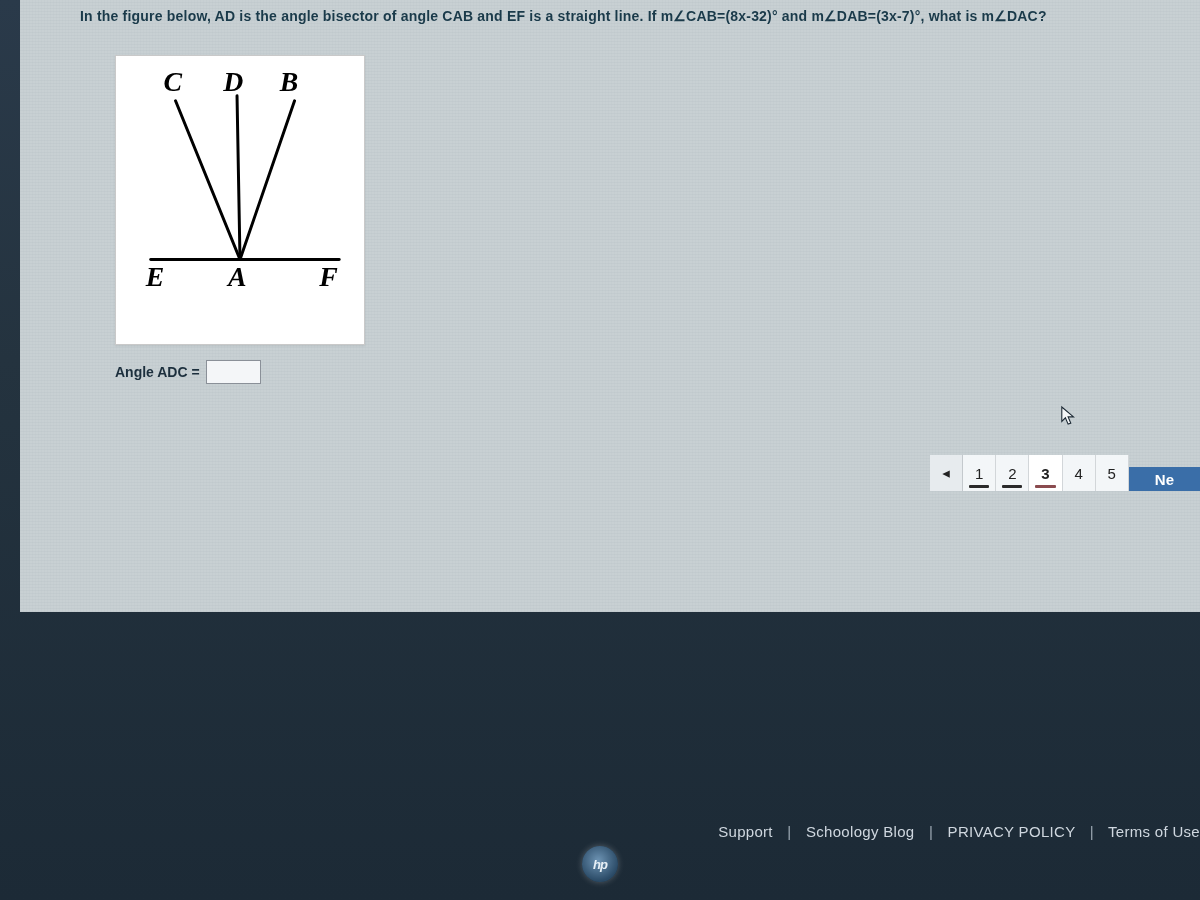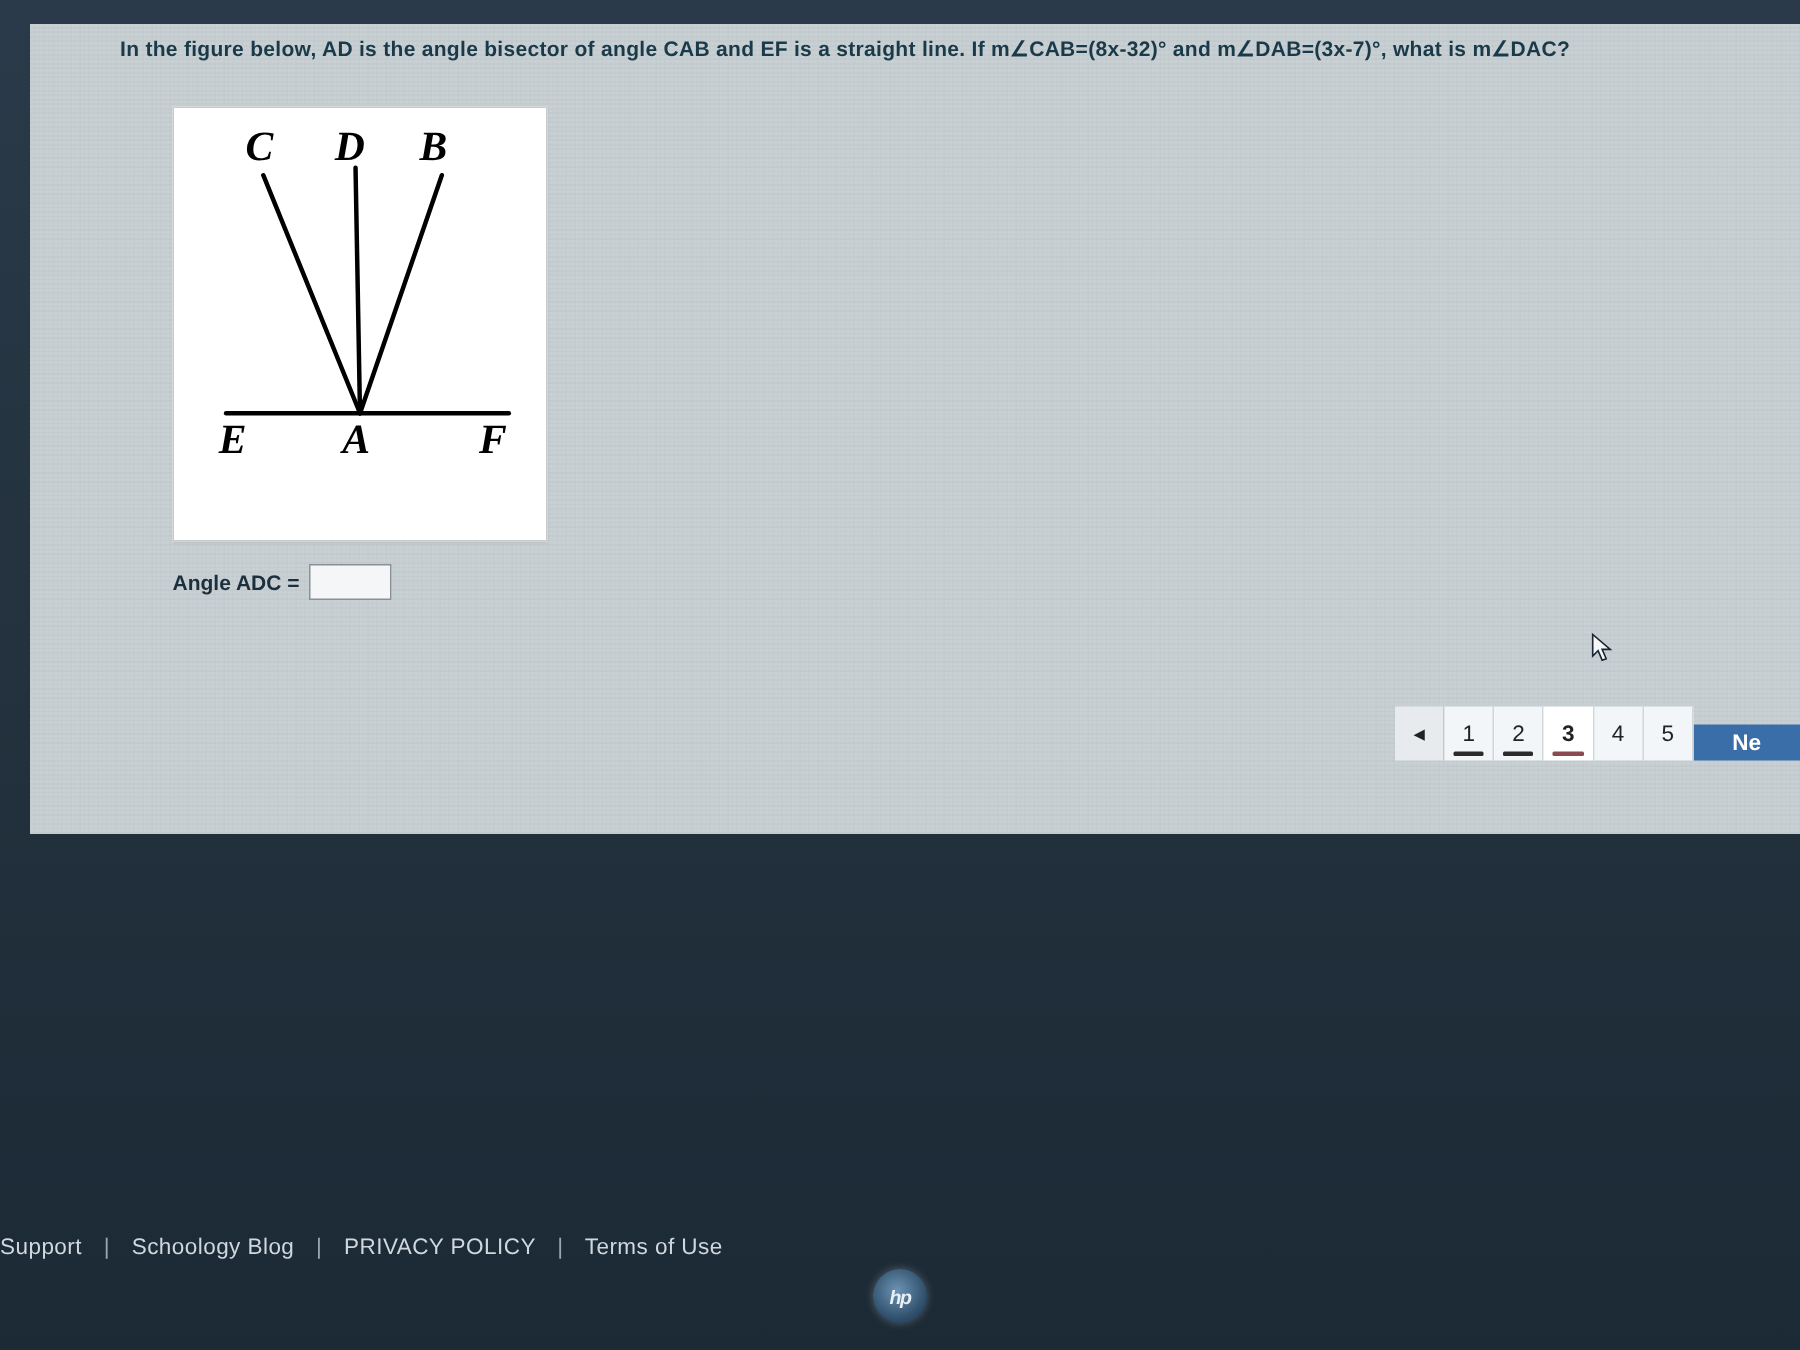--- a/index.html
+++ b/index.html
@@ -11,24 +11,24 @@
       position: relative;
       overflow: hidden;
     }
     .screen {
       position: absolute;
       top: 0; left: 0; right: 0; bottom: 0;
       background: linear-gradient(180deg, #2a3a4a 0%, #24333f 40%, #1c2a36 100%);
     }
     .content-area {
       position: absolute;
-      top: 16px;
+      top: 0;
       left: 20px;
       right: 0;
-      height: 540px;
+      height: 612px;
       background: #c8d0d3;
       background-image:
         repeating-linear-gradient(0deg, rgba(180,190,195,0.25) 0 1px, transparent 1px 3px),
         repeating-linear-gradient(90deg, rgba(180,190,195,0.15) 0 1px, transparent 1px 3px);
     }
     .question-text {
       position: absolute;
       top: 8px;
       left: 60px;
       color: #1a3a4a;
@@ -136,21 +136,21 @@
       color: #fff;
       font-weight: bold;
       cursor: pointer;
       margin-top: 12px;
     }
 
     .footer-links {
       position: absolute;
       bottom: 60px;
       left: 0; right: 0;
-      text-align: left;
+      text-align: right;
       color: #cfd7df;
       font-size: 15px;
       letter-spacing: 0.3px;
     }
     .footer-links .sep { margin: 0 10px; color: #9aa6b1; }
     .footer-link { cursor: pointer; }
 
     .hp-logo {
       position: absolute;
       bottom: 18px;

